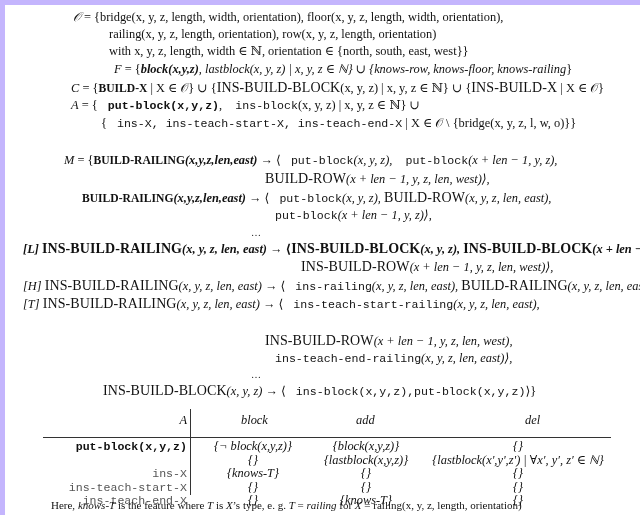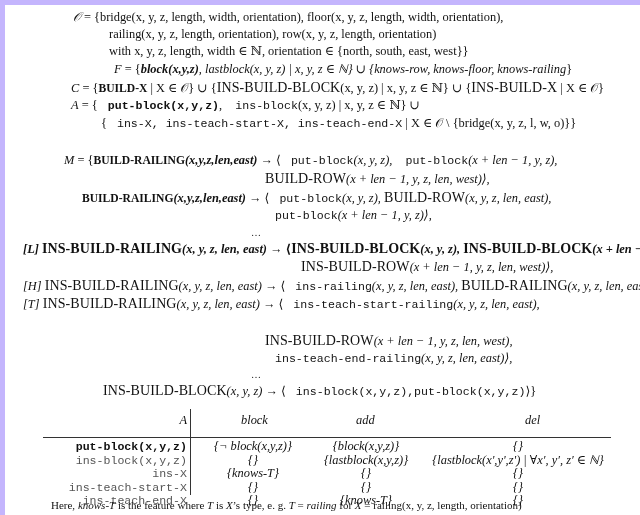--- a/index.html
+++ b/index.html
@@ -121,21 +121,20 @@
     <div class="rule"></div>
     <div class="vbar" style="top:4px; height:86px;"></div>
 
     <div class="trow" style="top:35px; left:0; width:568px;">
       <span class="cellA mono b">put-block(x,y,z)</span>
       <span class="cellP it">{¬ block(x,y,z)}</span>
       <span class="cellAdd it">{block(x,y,z)}</span>
       <span class="cellDel it">{}</span>
     </div>
     <div class="trow" style="top:48.5px; left:0; width:568px;">
-      <span class="cellA mono gray">ins-block(x,y,z)</span>
       <span class="cellP it">{}</span>
       <span class="cellAdd it">{lastblock(x,y,z)}</span>
       <span class="cellDel it">{lastblock(x',y',z') | ∀x′, y′, z′ ∈ ℕ}</span>
     </div>
     <div class="trow" style="top:62px; left:0; width:568px;">
       <span class="cellA mono gray">ins-X</span>
       <span class="cellP it">{knows-T}</span>
       <span class="cellAdd it">{}</span>
       <span class="cellDel it">{}</span>
     </div>

